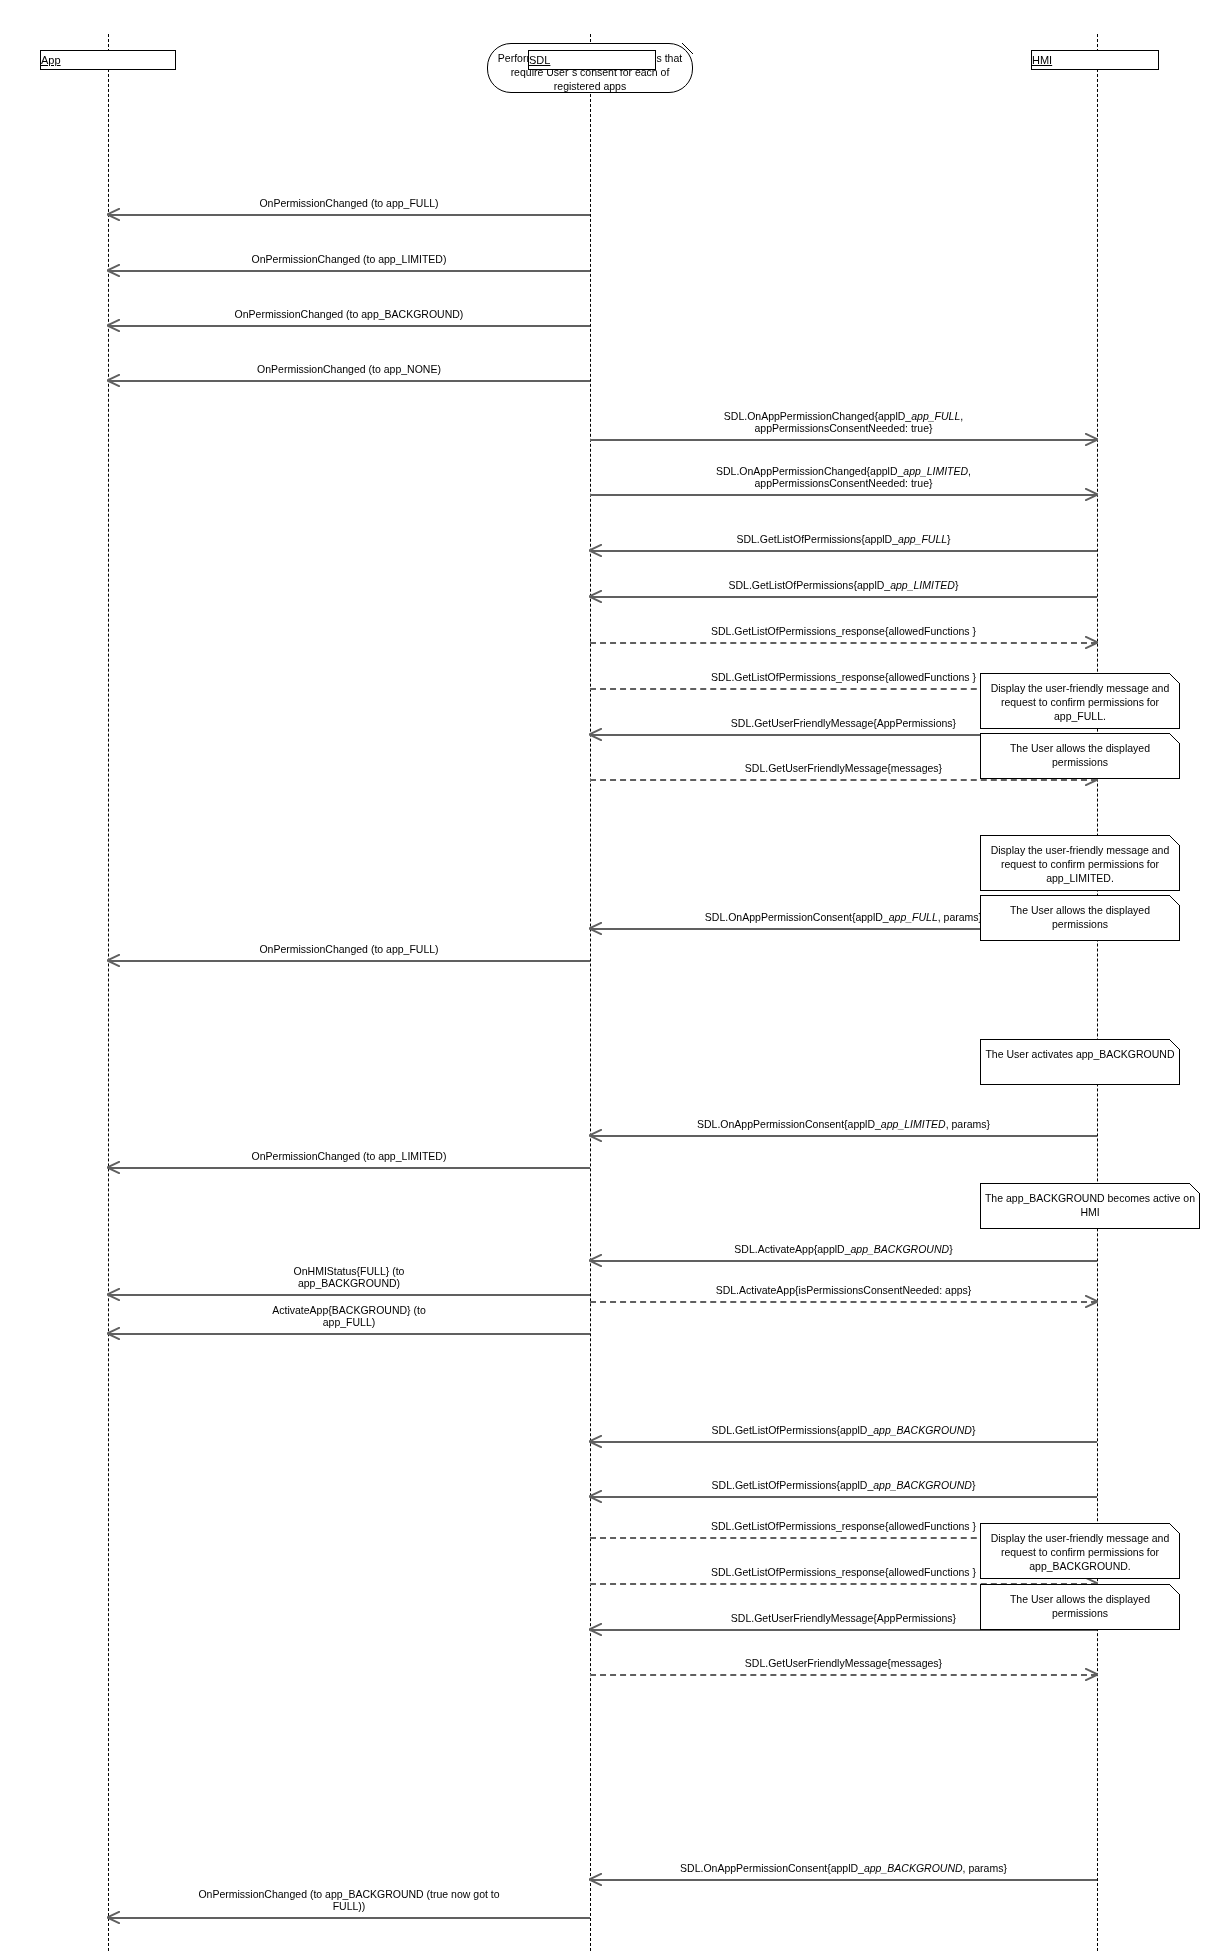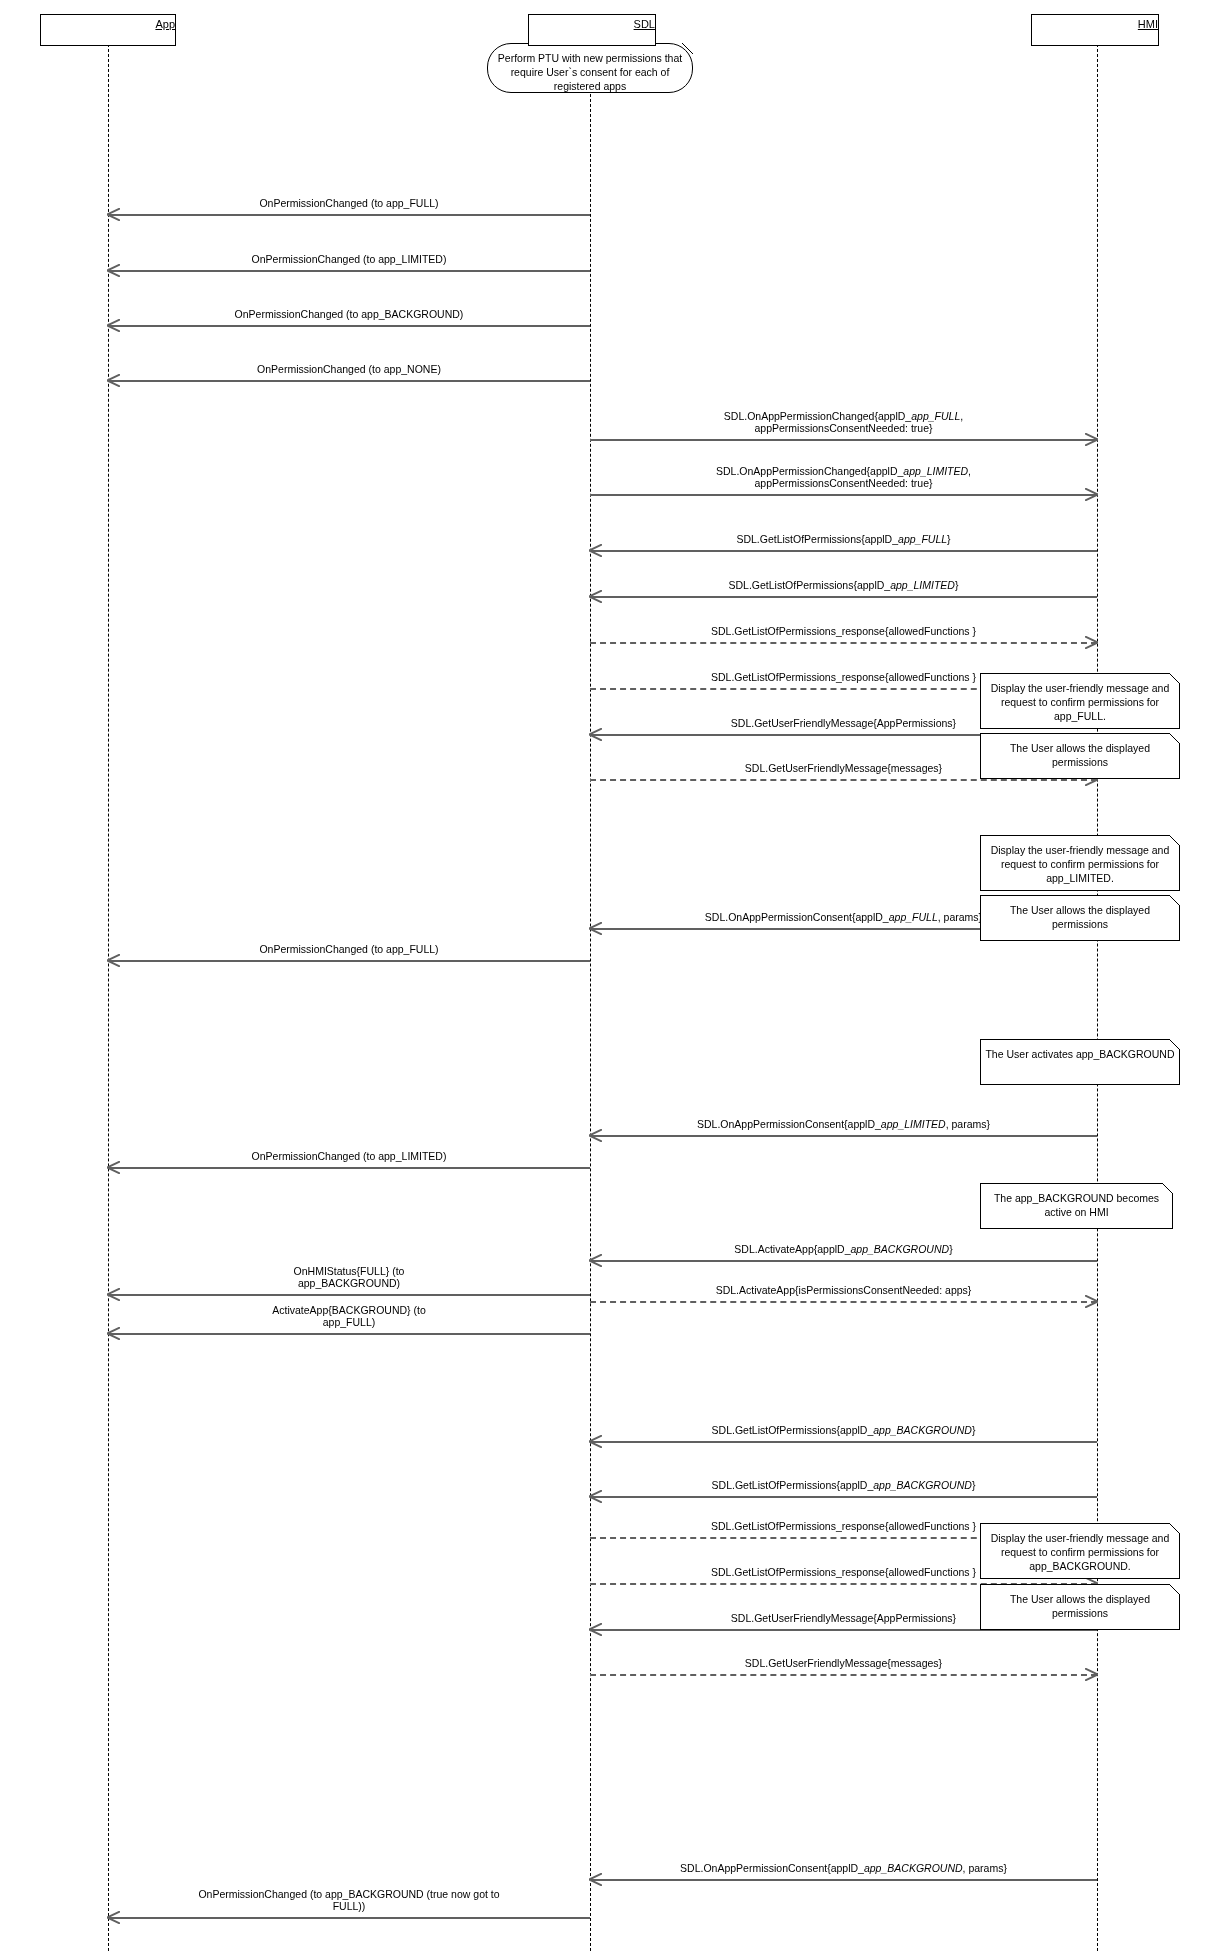--- a/index.html
+++ b/index.html
@@ -14,25 +14,26 @@
     height:1951px;
     overflow:hidden;
     background:#fff;
   }
   
   .actor-box{
     position:absolute;
     box-sizing:border-box;
     border:1px solid #000;
     background:#fff;
-    height:32px;
+    height:20px;
     line-height:18px;
-    text-align:right;
+    text-align:left;
     font-size:11px;
     z-index:5;
+    margin-top:36px;
   }
   .actor-box span{ text-decoration:underline; }
   .lifeline{
     position:absolute;
     width:0;
     border-left:1px dashed #000;
     z-index:1;
   }
   
   .msg{
@@ -378,21 +379,21 @@
             <path d="M0 0 L11 11" stroke="#000" stroke-width="1" fill="none"></path>
           </svg></span></div>
       <div class="note" style="left: 980px; top: 895px; width: 200px; height: 46px;">The User allows the displayed permissions<span class="fold"><svg width="11" height="11" viewBox="0 0 11 11">
             <path d="M0 0 L11 11 L11 0 Z" fill="#fff" stroke="none"></path>
             <path d="M0 0 L11 11" stroke="#000" stroke-width="1" fill="none"></path>
           </svg></span></div>
       <div class="note" style="left: 980px; top: 1039px; width: 200px; height: 46px;">The User activates app_BACKGROUND<span class="fold"><svg width="11" height="11" viewBox="0 0 11 11">
             <path d="M0 0 L11 11 L11 0 Z" fill="#fff" stroke="none"></path>
             <path d="M0 0 L11 11" stroke="#000" stroke-width="1" fill="none"></path>
           </svg></span></div>
-      <div class="note" style="left: 980px; top: 1183px; width: 193px; height: 46px;">The app_BACKGROUND becomes active on HMI<span class="fold"><svg width="11" height="11" viewBox="0 0 11 11">
+      <div class="note" style="left: 980px; top: 1183px; width: 220px; height: 46px;">The app_BACKGROUND becomes active on HMI<span class="fold"><svg width="11" height="11" viewBox="0 0 11 11">
             <path d="M0 0 L11 11 L11 0 Z" fill="#fff" stroke="none"></path>
             <path d="M0 0 L11 11" stroke="#000" stroke-width="1" fill="none"></path>
           </svg></span></div>
       <div class="note" style="left: 980px; top: 1523px; width: 200px; height: 56px; overflow: visible;">Display the user-friendly message and request to confirm permissions for app_BACKGROUND.<span class="fold"><svg width="11" height="11" viewBox="0 0 11 11">
             <path d="M0 0 L11 11 L11 0 Z" fill="#fff" stroke="none"></path>
             <path d="M0 0 L11 11" stroke="#000" stroke-width="1" fill="none"></path>
           </svg></span></div>
       <div class="note" style="left: 980px; top: 1584px; width: 200px; height: 46px;">The User allows the displayed permissions<span class="fold"><svg width="11" height="11" viewBox="0 0 11 11">
             <path d="M0 0 L11 11 L11 0 Z" fill="#fff" stroke="none"></path>
             <path d="M0 0 L11 11" stroke="#000" stroke-width="1" fill="none"></path>

